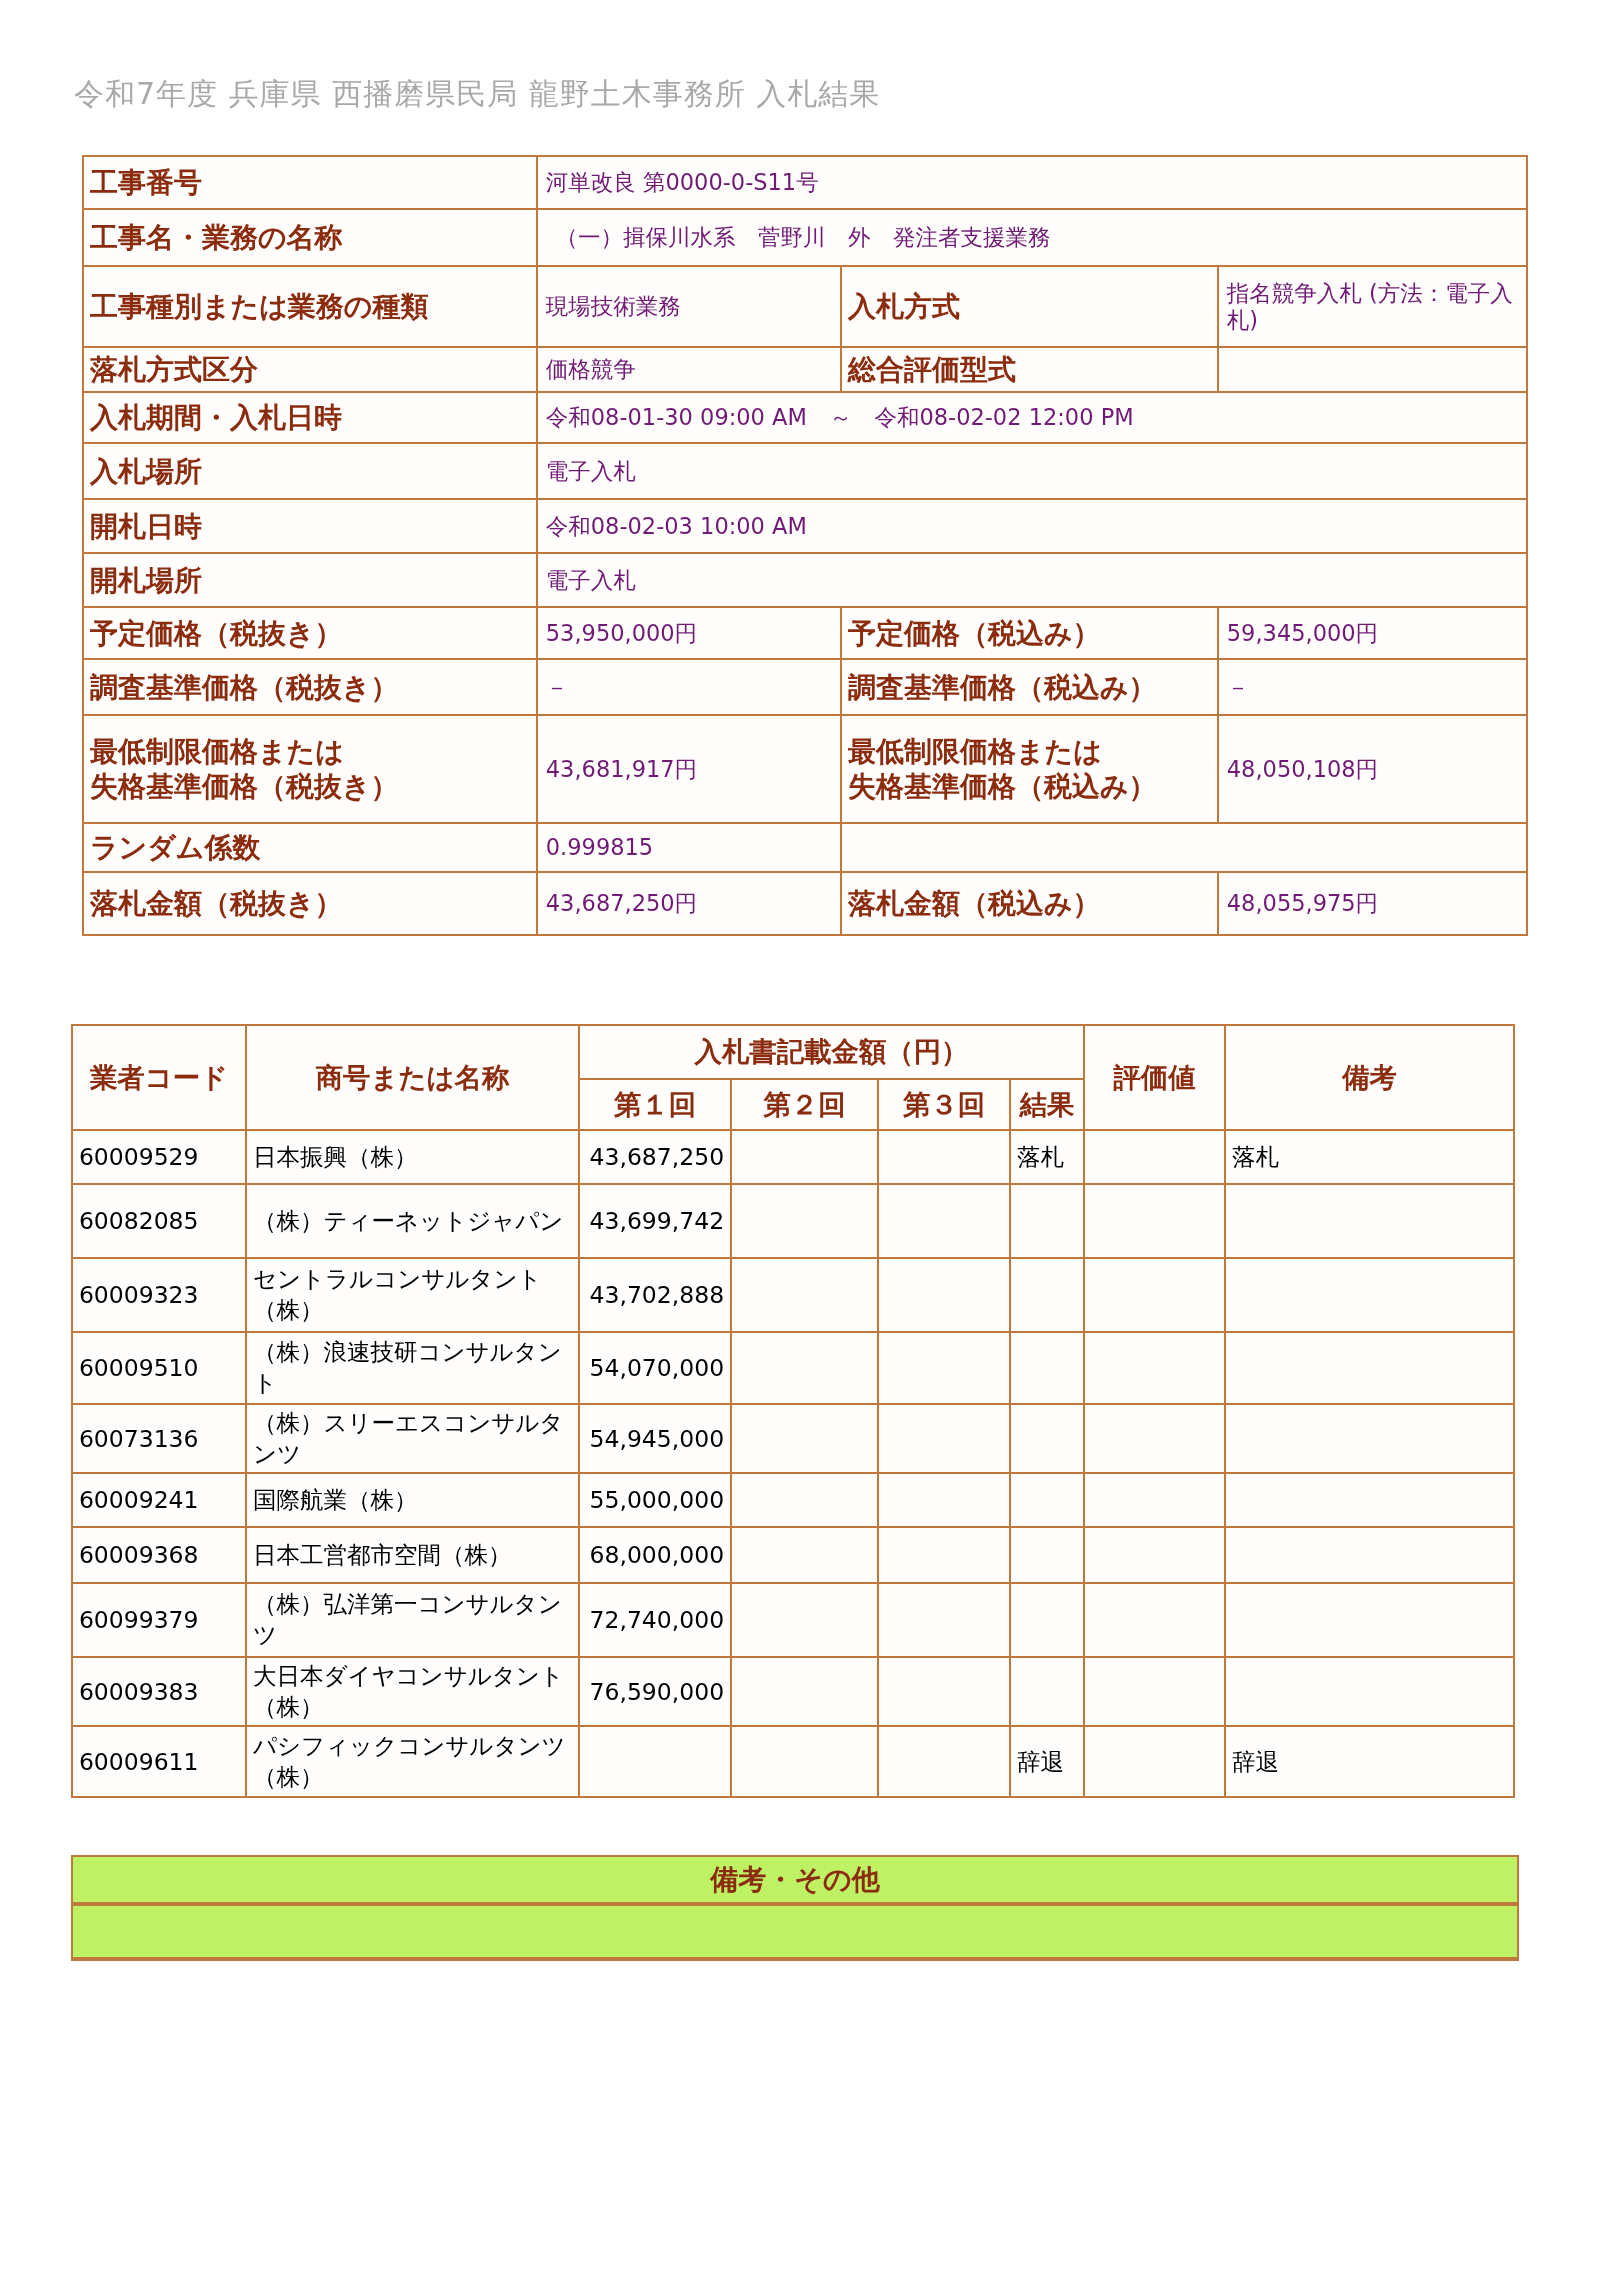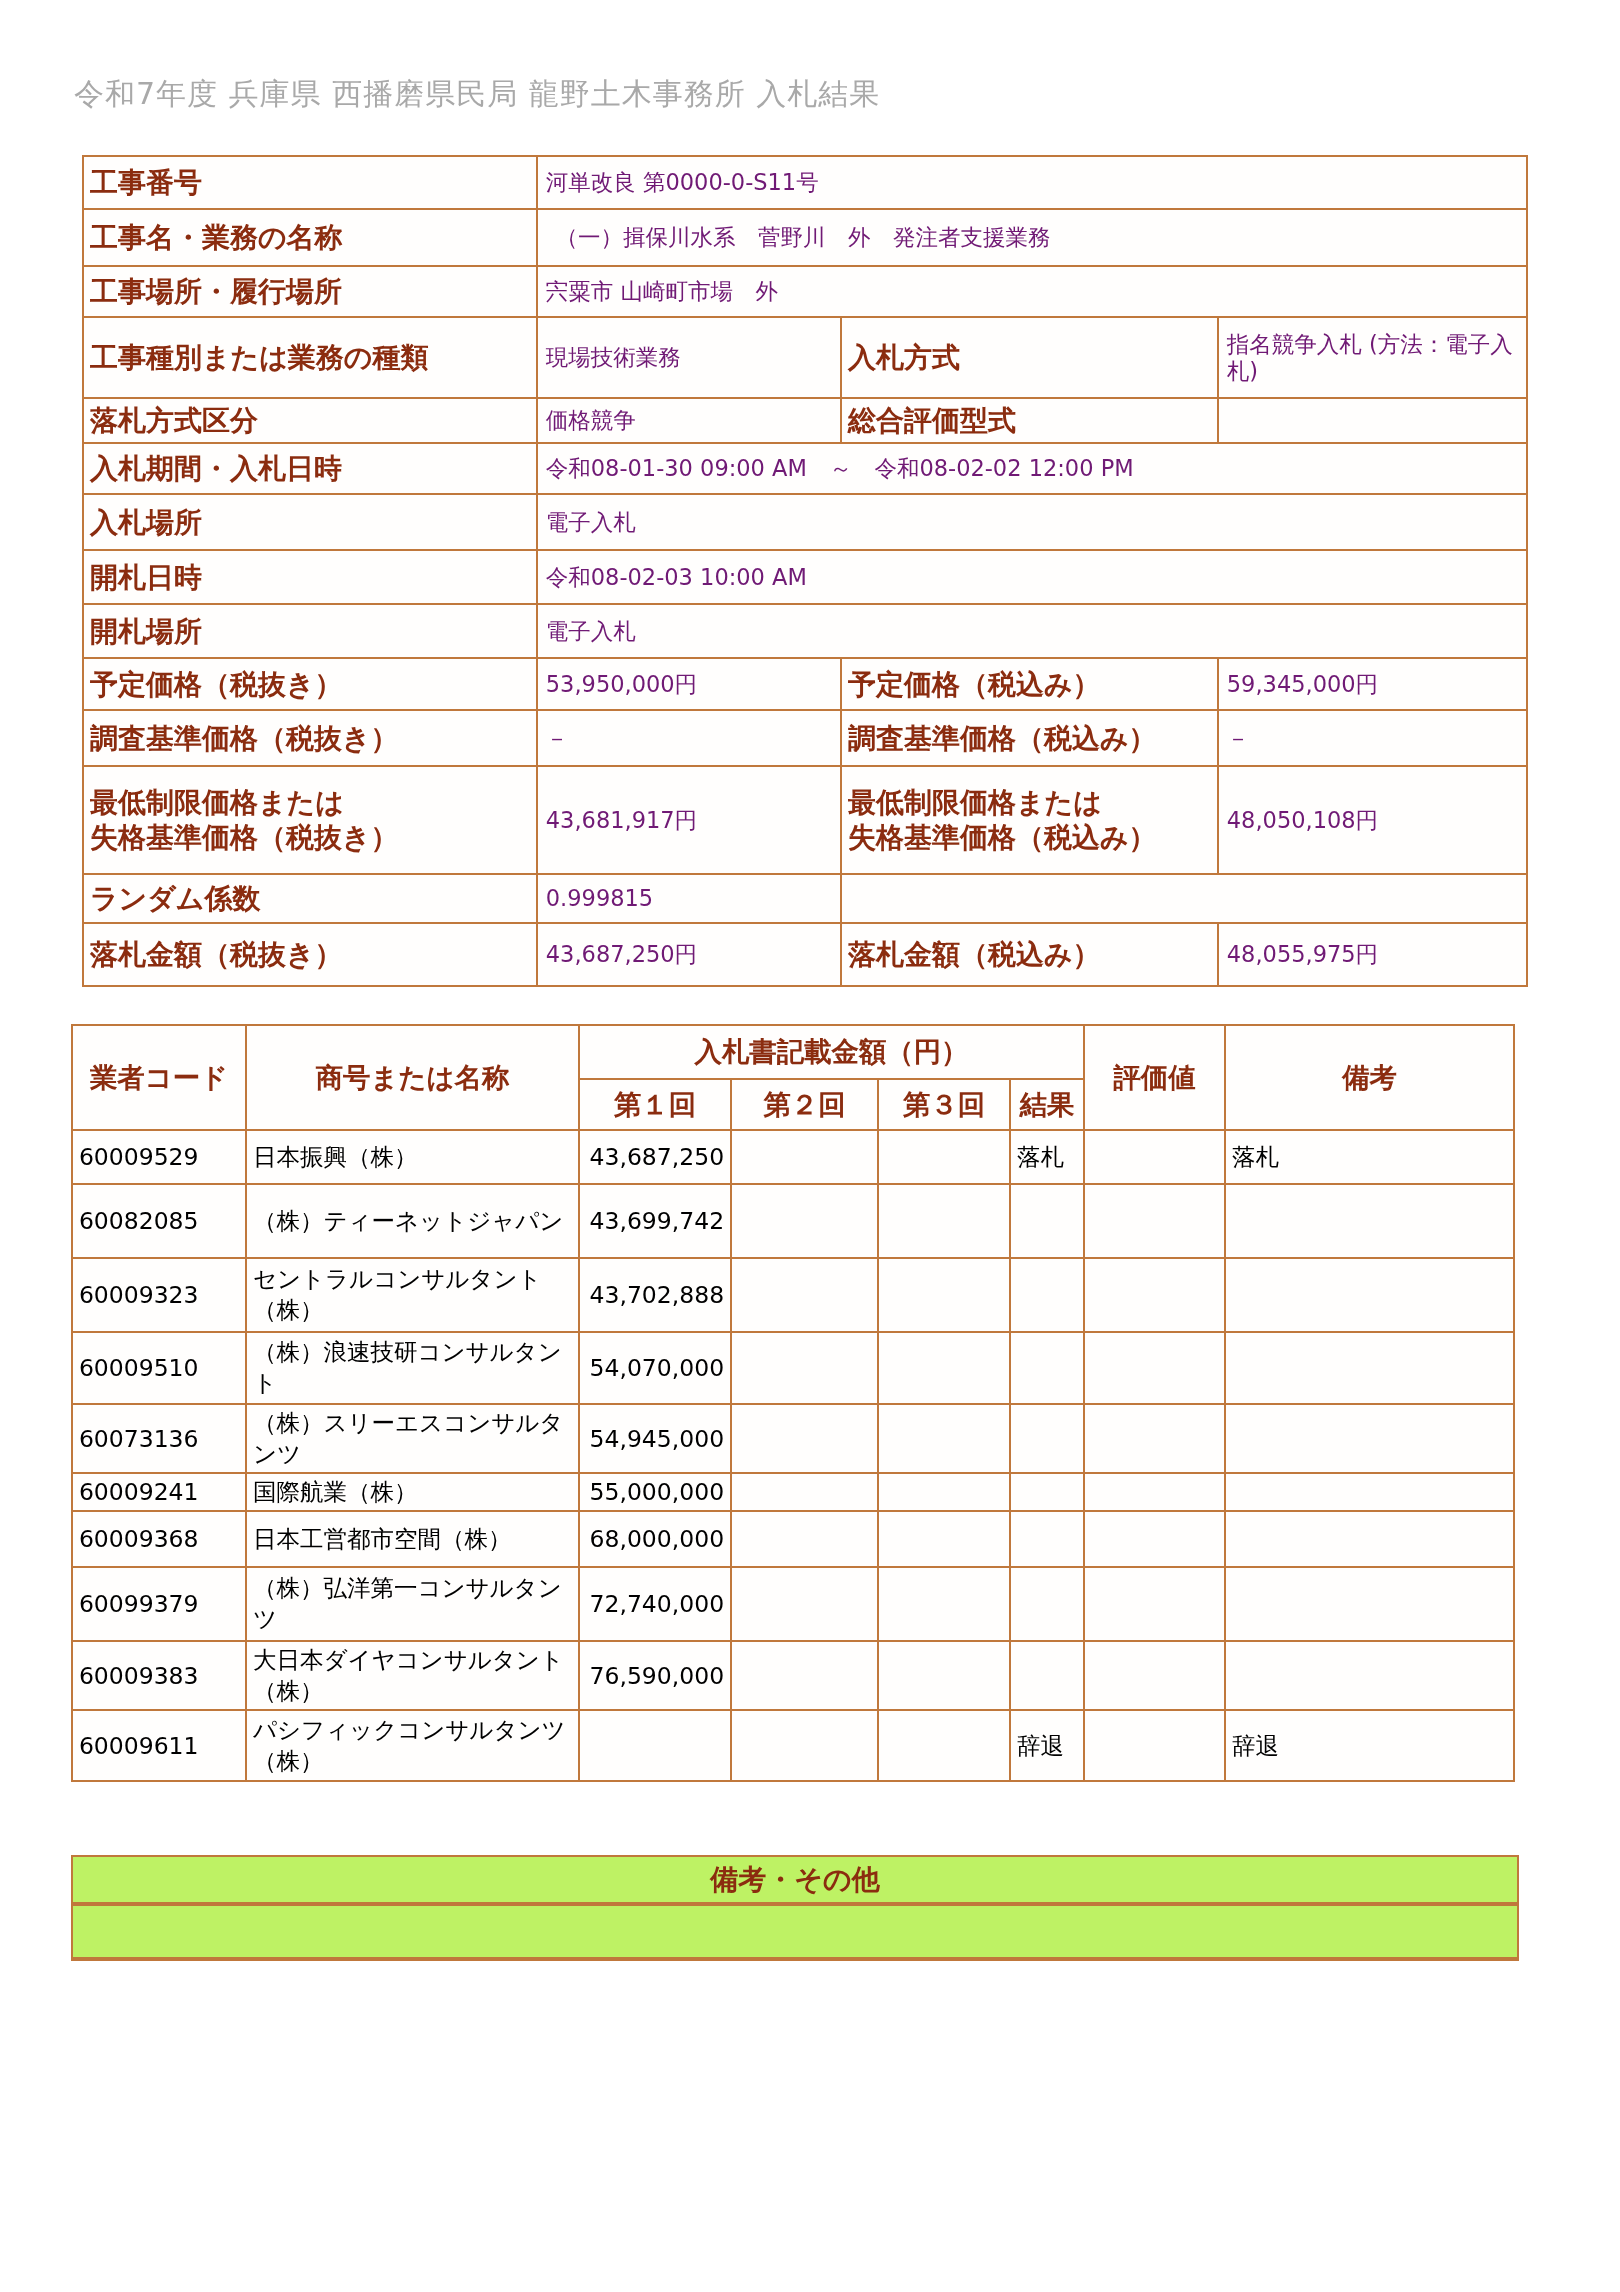--- a/index.html
+++ b/index.html
@@ -71,24 +71,20 @@
       <col style="width:309px">
     </colgroup>
   <tbody>
       <tr style="height:53px">
     <td class="lbl">工事番号</td>
     <td class="val" colspan="3">河単改良 第0000-0-S11号</td>
   </tr>
   <tr style="height:57px">
     <td class="lbl">工事名・業務の名称</td>
     <td class="val" colspan="3" style="padding-left:17.6px">（一）揖保川水系　菅野川　外　発注者支援業務</td>
-  </tr>
-  <tr style="height:51px">
-    <td class="lbl">工事場所・履行場所</td>
-    <td class="val" colspan="3">宍粟市 山崎町市場　外</td>
   </tr>
   <tr style="height:81px">
     <td class="lbl">工事種別または業務の種類</td>
     <td class="val">現場技術業務</td>
     <td class="lbl">入札方式</td>
     <td class="val">指名競争入札 (方法：電子入札)</td>
   </tr>
   <tr style="height:45px">
     <td class="lbl">落札方式区分</td>
     <td class="val">価格競争</td>
@@ -214,21 +210,21 @@
   <tr style="height:69px">
     <td class="cell-code">60073136</td>
     <td class="cell-name">（株）スリーエスコンサルタンツ</td>
     <td class="cell-amt">54,945,000</td>
     <td class="cell-amt"></td>
     <td class="cell-amt"></td>
     <td class="cell-result"></td>
     <td class="cell-amt"></td>
     <td class="cell-note"></td>
   </tr>
-  <tr style="height:38px">
+  <tr style="height:54px">
     <td class="cell-code">60009241</td>
     <td class="cell-name">国際航業（株）</td>
     <td class="cell-amt">55,000,000</td>
     <td class="cell-amt"></td>
     <td class="cell-amt"></td>
     <td class="cell-result"></td>
     <td class="cell-amt"></td>
     <td class="cell-note"></td>
   </tr>
   <tr style="height:56px">

